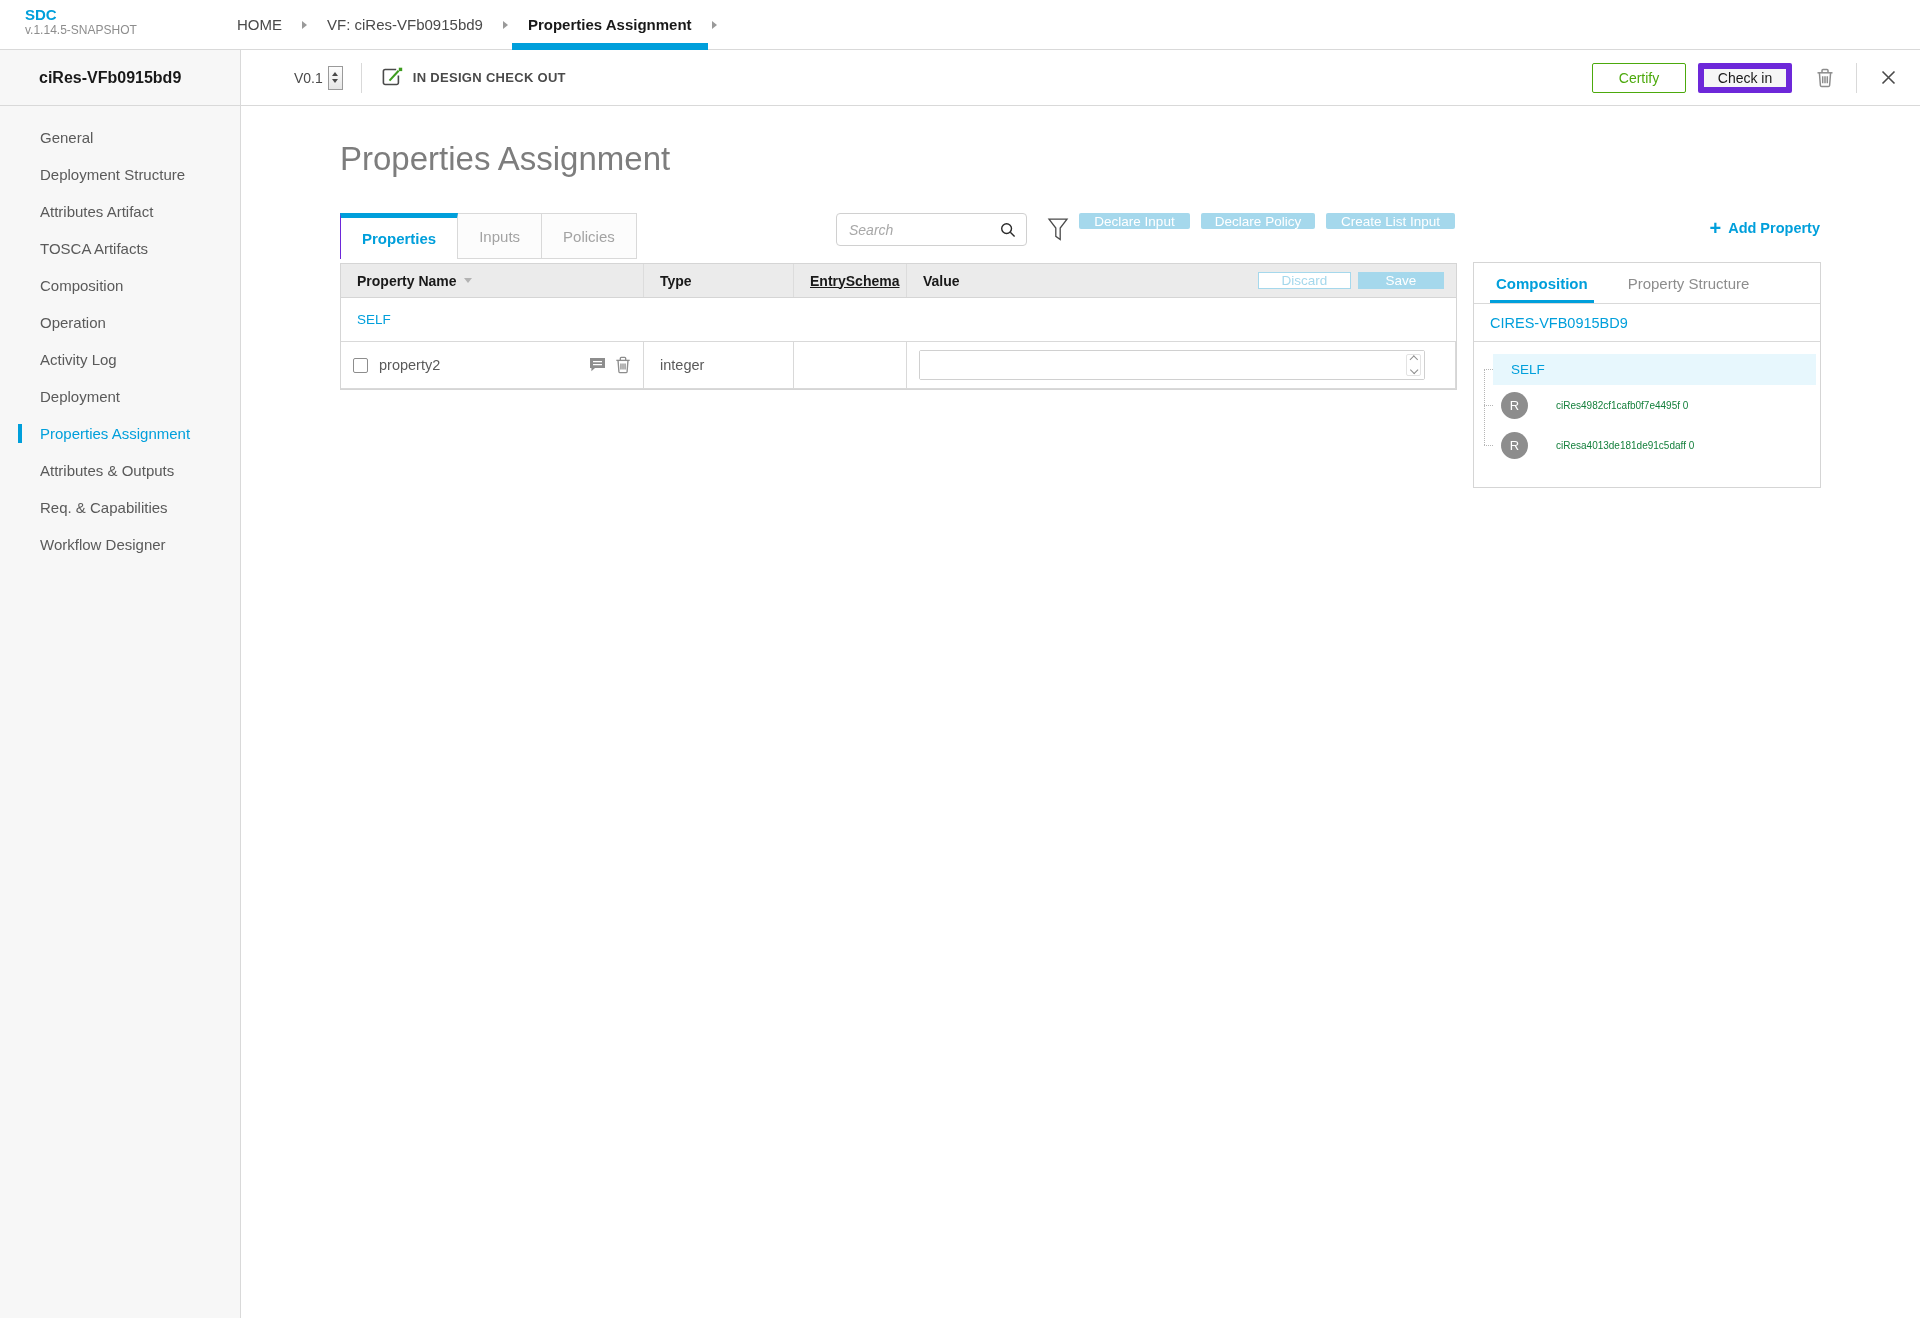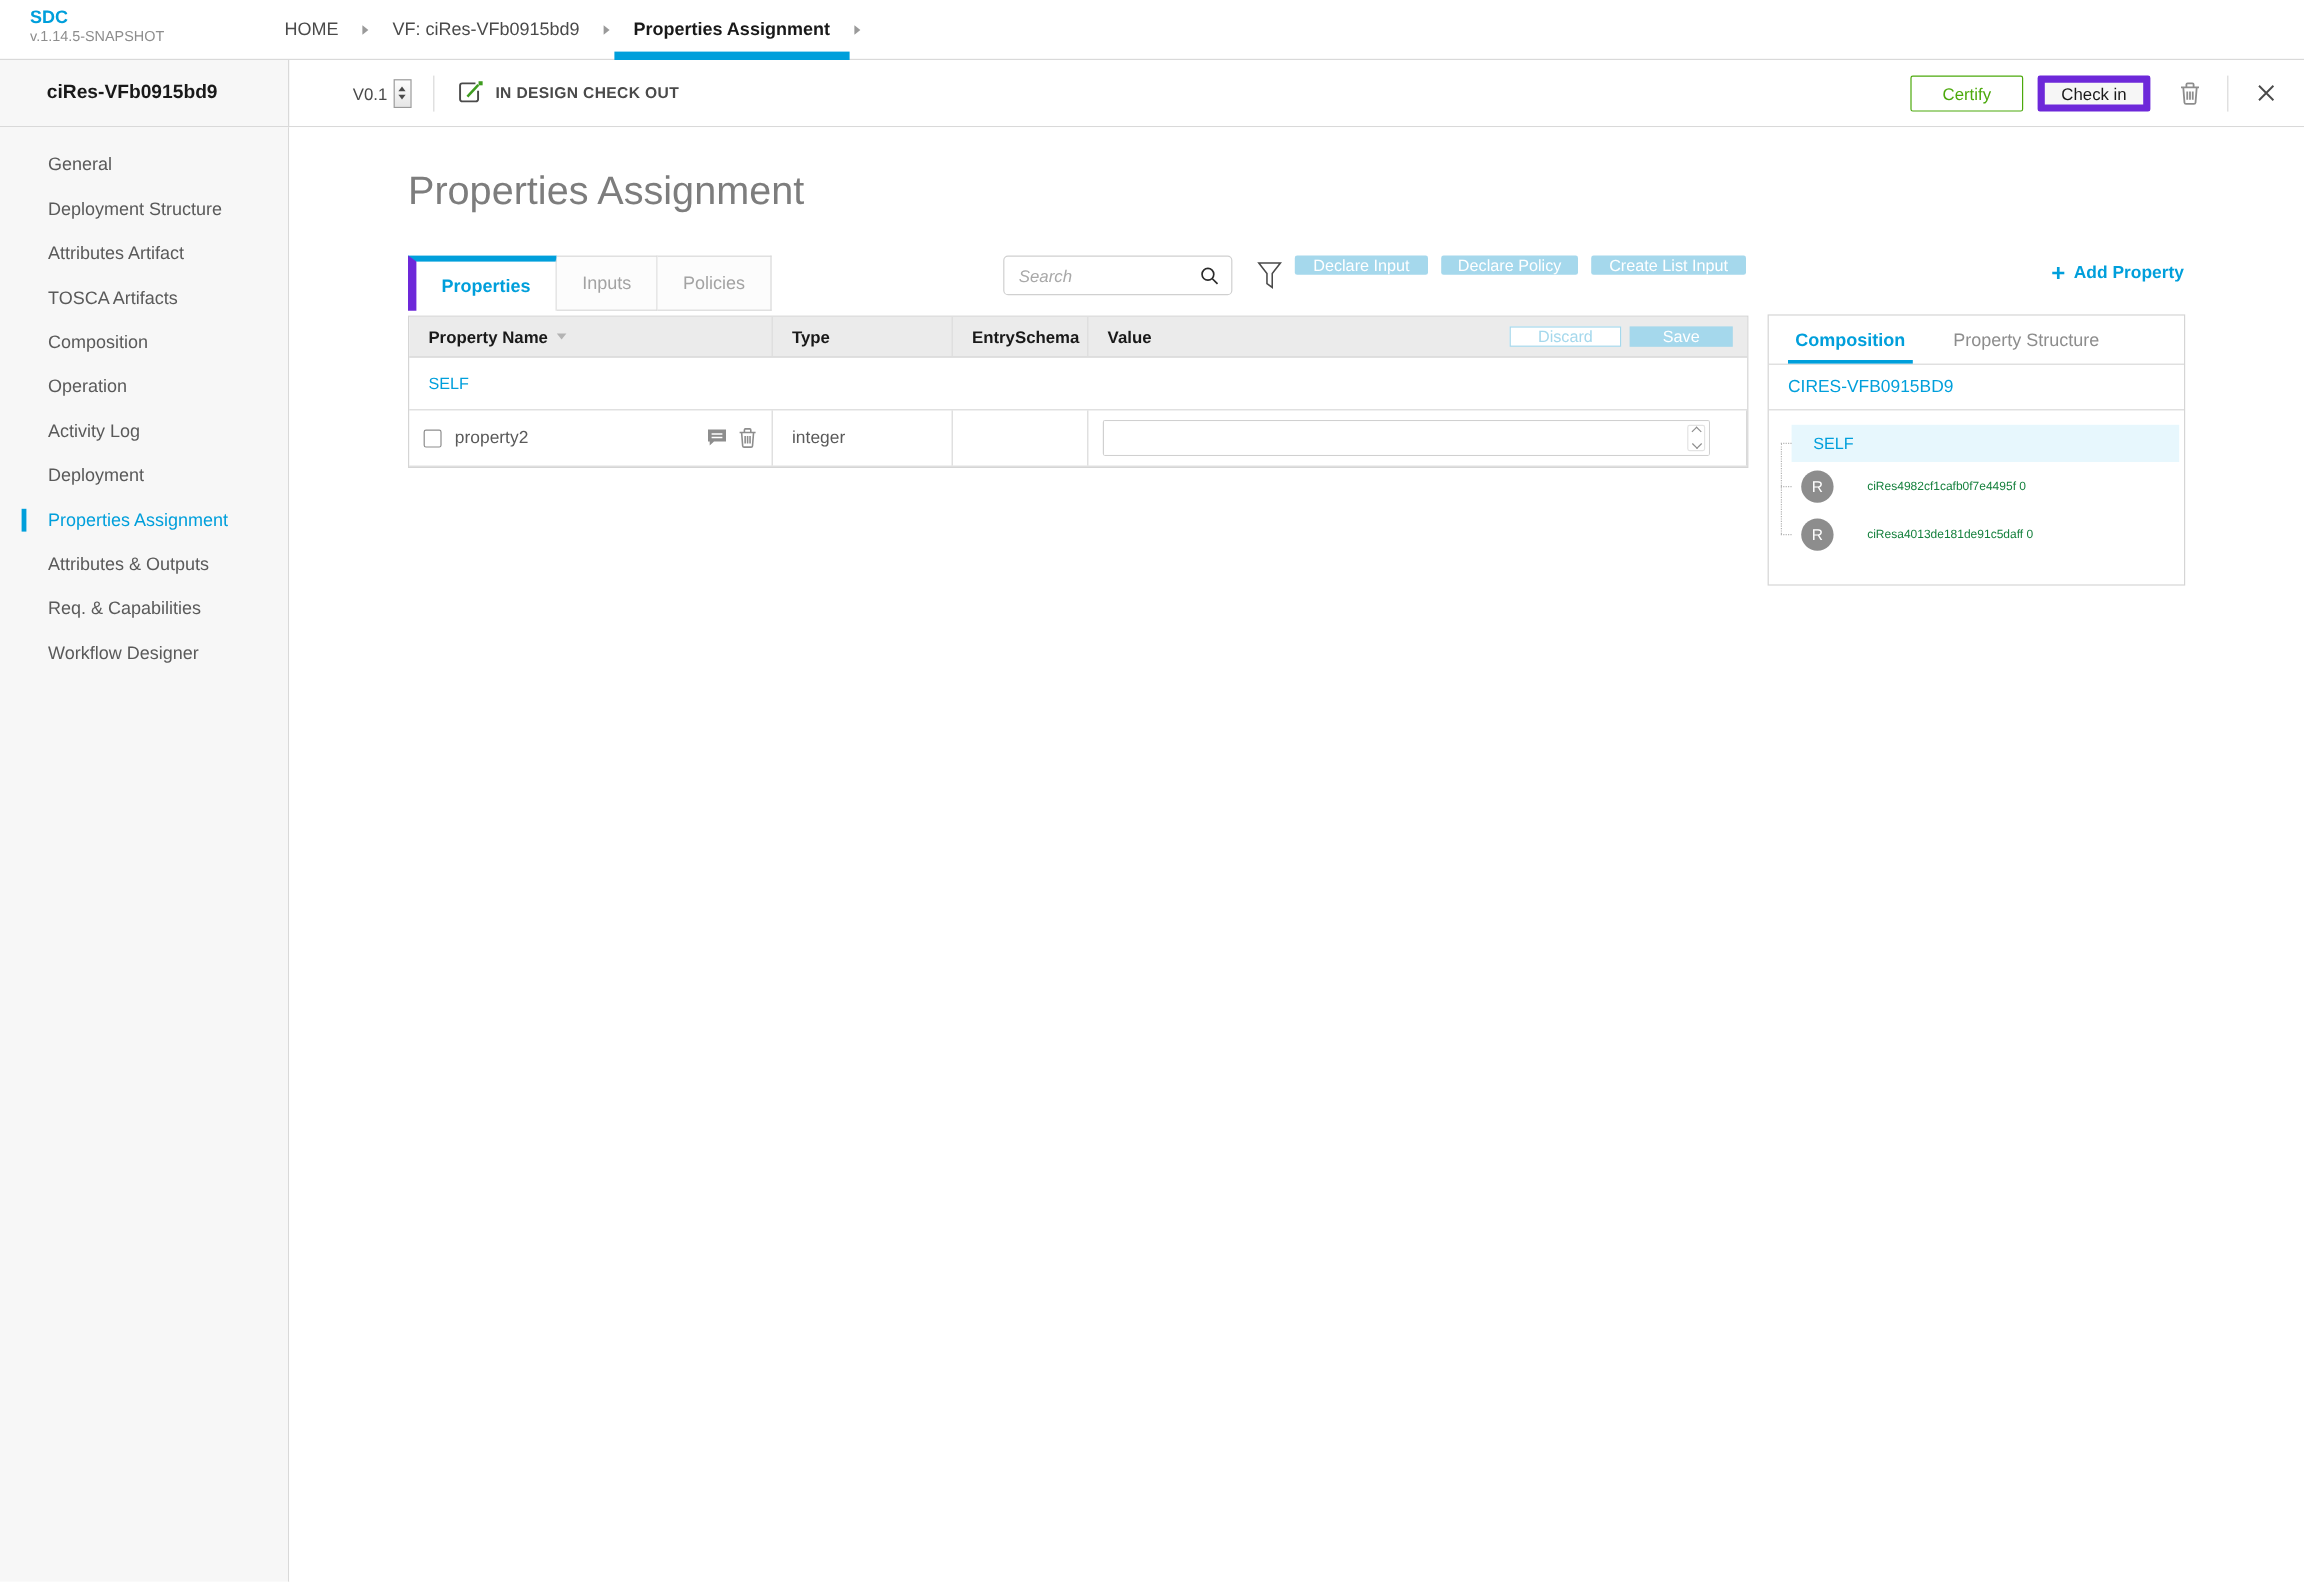--- a/index.html
+++ b/index.html
@@ -49,21 +49,21 @@
   .side-item.active { color:#009fdb; }
   .side-item.active::before { content:""; position:absolute; left:18px; top:9px; width:4px; height:19px; background:#009fdb; }
 
   .main { flex:1; position:relative; background:#fff; }
   .page-title { position:absolute; left:99px; top:36px; font-size:33px; line-height:1; color:#7d7d7d; font-weight:400; }
 
   
   .tabs { position:absolute; left:99px; top:107px; display:flex; height:46px; }
   .tab { display:flex; align-items:center; padding:0 21px; font-size:15px; color:#a3a3a3; cursor:pointer;
     background:#fcfcfc; border:1px solid #d9d9d9; border-left:none; }
-  .tab:first-child { border-left:7px solid #6d28d9; }
+  .tab:first-child { border-left:1px solid #6d28d9; }
   .tab.active { background:#fff; color:#009fdb; font-weight:700; border-top:5px solid #009fdb; border-bottom:none; }
 
   
   .search-box { position:absolute; left:595px; top:107px; width:191px; height:33px;
     border:1px solid #d0d0d0; border-radius:4px; display:flex; align-items:center; background:#fff; }
   .search-box input { flex:1; min-width:0; border:none; outline:none; font-size:14px; padding:0 6px 0 12px;
     font-family:inherit; color:#4a4a4a; background:transparent; }
   .search-box input::placeholder { font-style:italic; color:#a8a8a8; }
   .search-icon { margin-right:10px; display:flex; }
   .filter-btn { position:absolute; left:806px; top:111px; }
@@ -74,21 +74,21 @@
   .btn-create-list { width:129px; }
   .add-property { position:absolute; right:100px; top:112px; display:flex; align-items:center; gap:7px;
     color:#009fdb; font-size:14.5px; font-weight:600; cursor:pointer; }
   .add-plus { font-size:20px; font-weight:600; line-height:1; }
 
   
   .ptable { position:absolute; left:99px; top:157px; width:1117px; border:1px solid #d5d5d5; background:#fff; }
   .thead { display:flex; height:34px; background:#ebebeb; border-bottom:1px solid #d5d5d5; align-items:stretch; }
   .th { display:flex; align-items:center; padding-left:16px; font-size:14px; font-weight:600; color:#191919;
     border-right:1px solid #dcdcdc; }
-  .c1 { width:303px; } .c2 { width:150px; } .c3 { width:113px; } .c4 { flex:1; border-right:none; }
+  .c1 { width:303px; } .c2 { width:150px; } .c3 { width:113px;text-decoration:underline; } .c4 { flex:1; border-right:none; }
   .sort-icon { width:0; height:0; border-left:4.5px solid transparent; border-right:4.5px solid transparent;
     border-top:5px solid #b3b3b3; margin-left:7px; cursor:pointer; }
   .thead-actions { margin-left:auto; display:flex; align-items:stretch; }
   .btn-discard { width:93px; background:#fff; border:1px solid #a5d8ec; color:#a5d8ec; font-size:13.5px; }
   .btn-save { width:86px; background:#a5d8ec; border:none; color:#fff; font-size:13.5px; margin-left:7px; margin-right:12px; }
   .row-self { height:44px; display:flex; align-items:center; padding-left:16px; border-bottom:1px solid #d9d9d9;
     color:#009fdb; font-size:13.5px; }
   .row-prop { height:47px; display:flex; border-bottom:1px solid #d9d9d9; }
   .td { display:flex; align-items:center; border-right:1px solid #d9d9d9; font-size:14.5px; color:#5a5a5a; }
   .td.c1 { padding-left:12px; }

